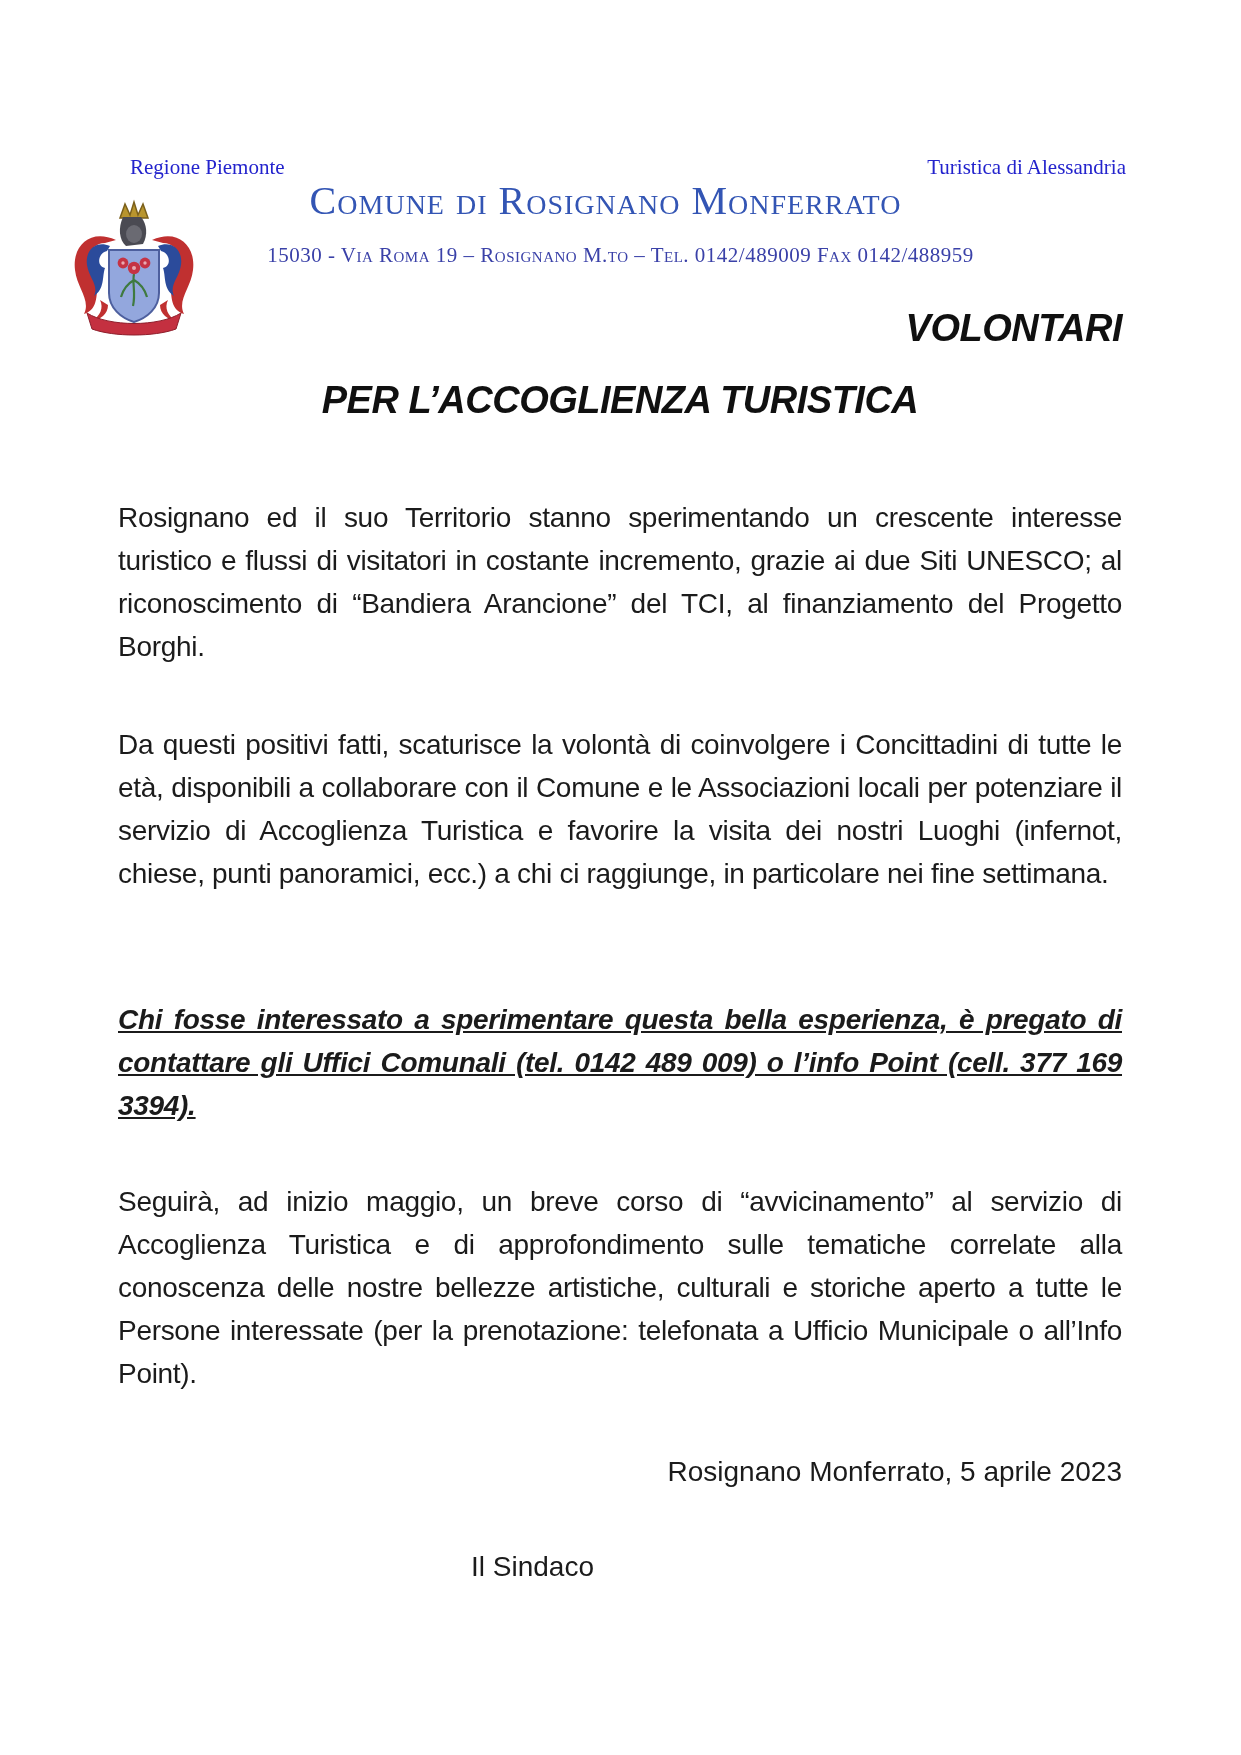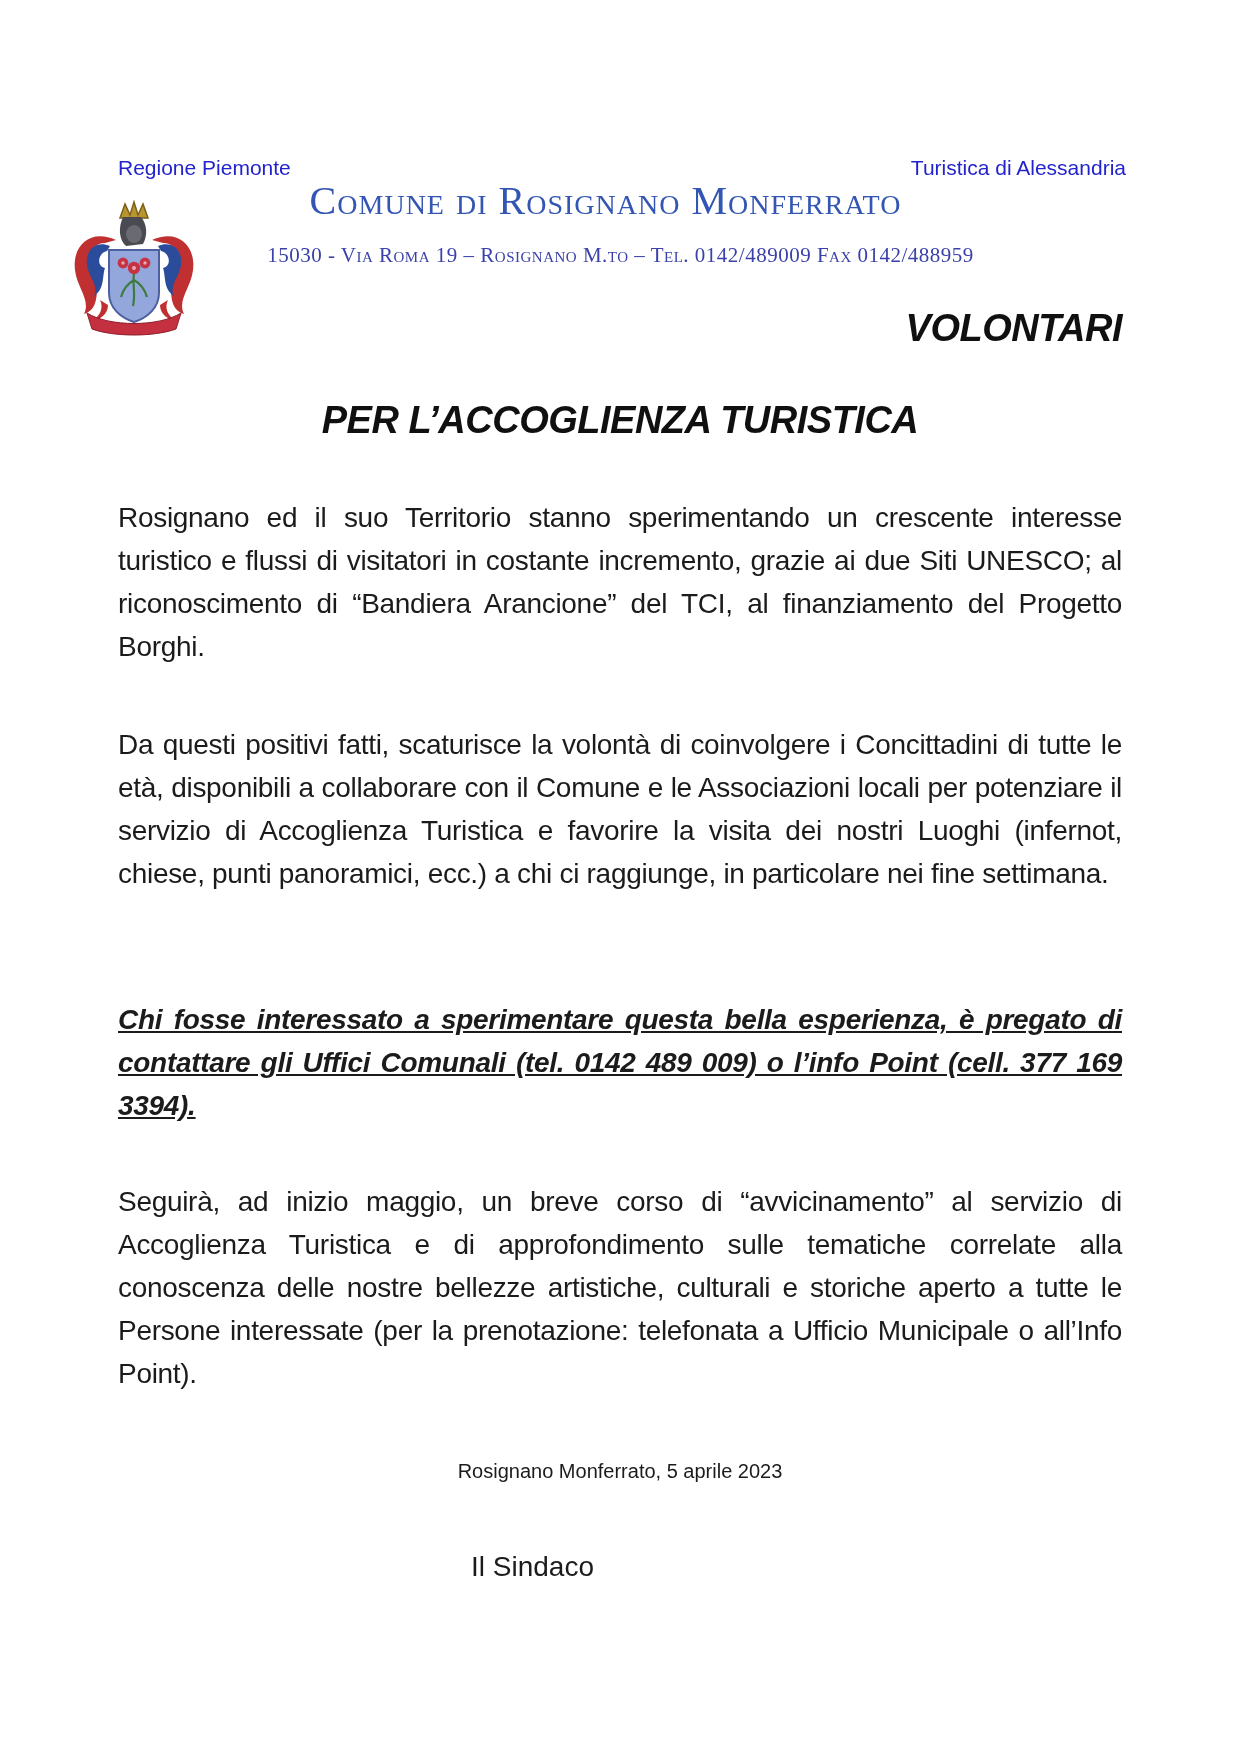--- a/index.html
+++ b/index.html
@@ -3,21 +3,22 @@
 <meta charset="utf-8">
 <style>
   html,body{margin:0;padding:0;}
   body{
     width:1241px;height:1755px;position:relative;background:#ffffff;
     font-family:"Liberation Sans",sans-serif;color:#1b1b1b;overflow:hidden;
   }
   .abs{position:absolute;}
   .hdr-small{
     font-size:21px;line-height:25px;color:#2323cd;font-weight:400;
-    font-family:Liberation Sans, sans-serif;
+    font-family:Liberation Serif, serif;
+    margin-left:12px;
   }
   .muni-name{
     left:0;top:180px;width:1211px;text-align:center;
     font-family:"Liberation Serif",serif;font-variant:small-caps;
     font-size:40px;line-height:42px;color:#3355b4;letter-spacing:1px;
   }
   .muni-address{
     left:0;top:242px;width:1241px;text-align:center;
     font-family:"Liberation Serif",serif;font-variant:small-caps;
     font-size:21px;line-height:26px;color:#3a41a8;letter-spacing:.5px;
@@ -26,22 +27,22 @@
     left:118px;width:1004px;text-align:center;
     font-size:38px;line-height:46px;font-weight:700;font-style:italic;
     color:#101010;letter-spacing:-0.5px;
   }
   .para{
     left:118px;width:1004px;text-align:justify;
     font-size:28px;line-height:43px;color:#1b1b1b;letter-spacing:-0.3px;
   }
   .para.bold-ital{font-weight:700;font-style:italic;}
   .dateline{
-    left:118px;width:1004px;text-align:center;
-    font-size:20px;line-height:43px;color:#1b1b1b;
+    left:118px;width:1004px;text-align:right;
+    font-size:28px;line-height:43px;color:#1b1b1b;
   }
   .signature{
     left:0;width:1065px;text-align:center;
     font-size:28px;line-height:43px;color:#1b1b1b;
   }
   .crest{left:64px;top:188px;width:140px;height:148px;}
   .crest svg{width:100%;height:100%;display:block;}
 </style>
 </head>
 <body>
@@ -72,21 +73,21 @@
     <circle cx="59" cy="75" r="1.7" fill="#e8aab2"></circle>
     <circle cx="81" cy="75" r="1.7" fill="#e8aab2"></circle>
     <path d="M23,125 C45,139 95,139 117,125 L112,141 C90,149 50,149 28,141 Z" fill="#c43040" stroke="#8e1f2c" stroke-width="1"></path>
   </svg>
 </div>
 
 <div class="abs muni-name">Comune di Rosignano Monferrato</div>
 <div class="abs muni-address">15030 - Via Roma 19 – Rosignano M.to – Tel. 0142/489009  Fax 0142/488959</div>
 
 <div class="abs doc-title" style="top:305px;text-align:right;">VOLONTARI</div>
-<div class="abs doc-title" style="top:397px;">PER L’ACCOGLIENZA TURISTICA</div>
+<div class="abs doc-title" style="top:377px;">PER L’ACCOGLIENZA TURISTICA</div>
 
 <div class="abs para" style="top:496px;">Rosignano ed il suo Territorio stanno sperimentando un crescente interesse turistico e flussi di visitatori in costante incremento, grazie ai due Siti UNESCO; al riconoscimento di “Bandiera Arancione” del TCI, al finanziamento del Progetto Borghi.</div>
 <div class="abs para" style="top:723px;">Da questi positivi fatti, scaturisce la volontà di coinvolgere i  Concittadini di tutte le età, disponibili a collaborare con il Comune e le Associazioni locali per potenziare  il servizio  di Accoglienza Turistica e  favorire la visita dei nostri Luoghi (infernot, chiese, punti panoramici, ecc.) a chi ci raggiunge, in particolare nei fine settimana.</div>
 <div class="abs para bold-ital" style="top:998px;text-decoration:underline;">Chi fosse interessato a sperimentare questa bella esperienza, è pregato di contattare gli Uffici Comunali (tel. 0142 489 009) o l’info Point (cell. 377 169 3394).</div>
 <div class="abs para" style="top:1180px;">Seguirà, ad inizio maggio, un breve corso di “avvicinamento” al servizio di Accoglienza Turistica e di approfondimento sulle tematiche correlate alla conoscenza delle nostre bellezze artistiche, culturali e storiche aperto a tutte le Persone interessate (per la prenotazione: telefonata a Ufficio Municipale o all’Info Point).</div>
 
 <div class="abs dateline" style="top:1450px;">Rosignano Monferrato, 5 aprile 2023</div>
 <div class="abs signature" style="top:1545px;">Il Sindaco</div>
 
 </body></html>

